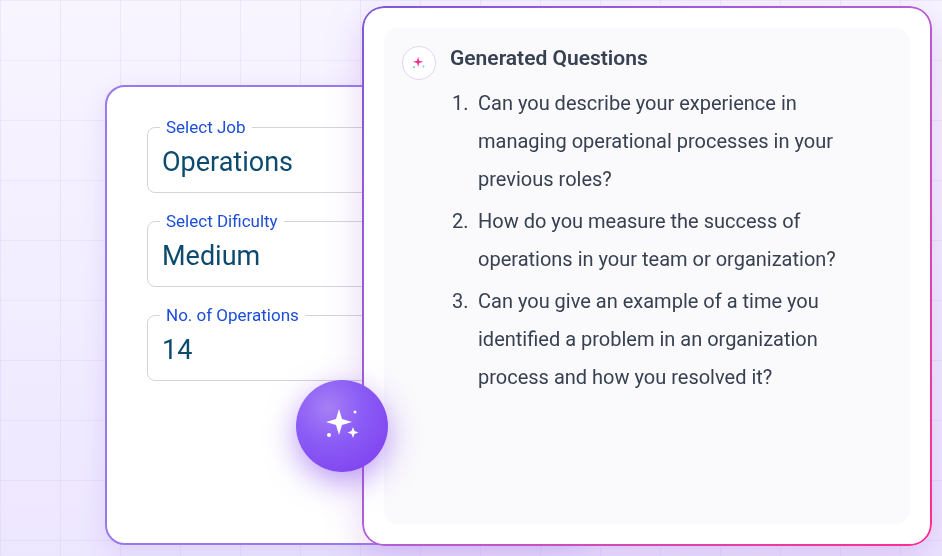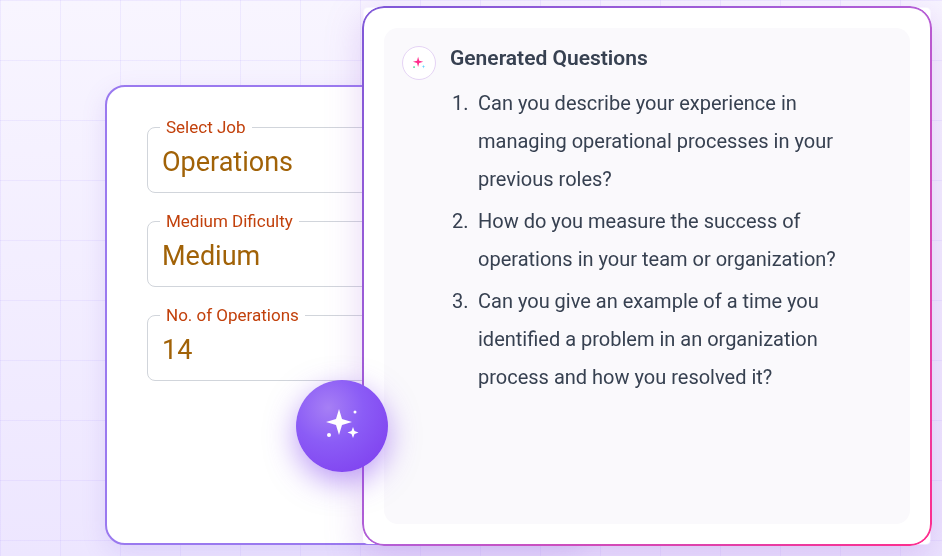--- a/index.html
+++ b/index.html
@@ -44,25 +44,25 @@
       margin-bottom: 28px;
       background: #fff;
     }
     .field-label {
       position: absolute;
       top: -11px;
       left: 12px;
       background: #fff;
       padding: 0 6px;
       font-size: 17px;
-      color: #c2410c;
+      color: #1d4ed8;
     }
     .field-value {
       font-size: 27px;
-      color: #a16207;
+      color: #0c4a6e;
       font-weight: 400;
     }
     .sparkle-button {
       position: absolute;
       left: 296px;
       top: 380px;
       width: 92px;
       height: 92px;
       border-radius: 50%;
       background: radial-gradient(circle at 35% 30%, #a67ff5 0%, #8b5cf6 40%, #7c3aed 100%);
@@ -78,21 +78,21 @@
       height: 50px;
     }
     .output-card {
       position: absolute;
       left: 362px;
       top: 6px;
       width: 570px;
       height: 540px;
       background: #fff;
       border: 2px solid transparent;
-      border-radius: 6px;
+      border-radius: 19px;
       padding: 20px 20px;
       box-shadow: 0 12px 36px rgba(160, 90, 220, 0.25);
       background-clip: padding-box;
     }
     .output-card::before {
       content: '';
       position: absolute;
       inset: -2px;
       border-radius: 22px;
       padding: 2px;
@@ -160,21 +160,21 @@
 <body>
 
 <div class="grid-bg"></div>
 
 <div class="form-card">
   <div class="field-group">
     <span class="field-label">Select Job</span>
     <div class="field-value">Operations</div>
   </div>
   <div class="field-group">
-    <span class="field-label">Medium Dificulty</span>
+    <span class="field-label">Select Dificulty</span>
     <div class="field-value">Medium</div>
   </div>
   <div class="field-group">
     <span class="field-label">No. of Operations</span>
     <div class="field-value">14</div>
   </div>
 </div>
 
 <div class="sparkle-button">
   <span>

